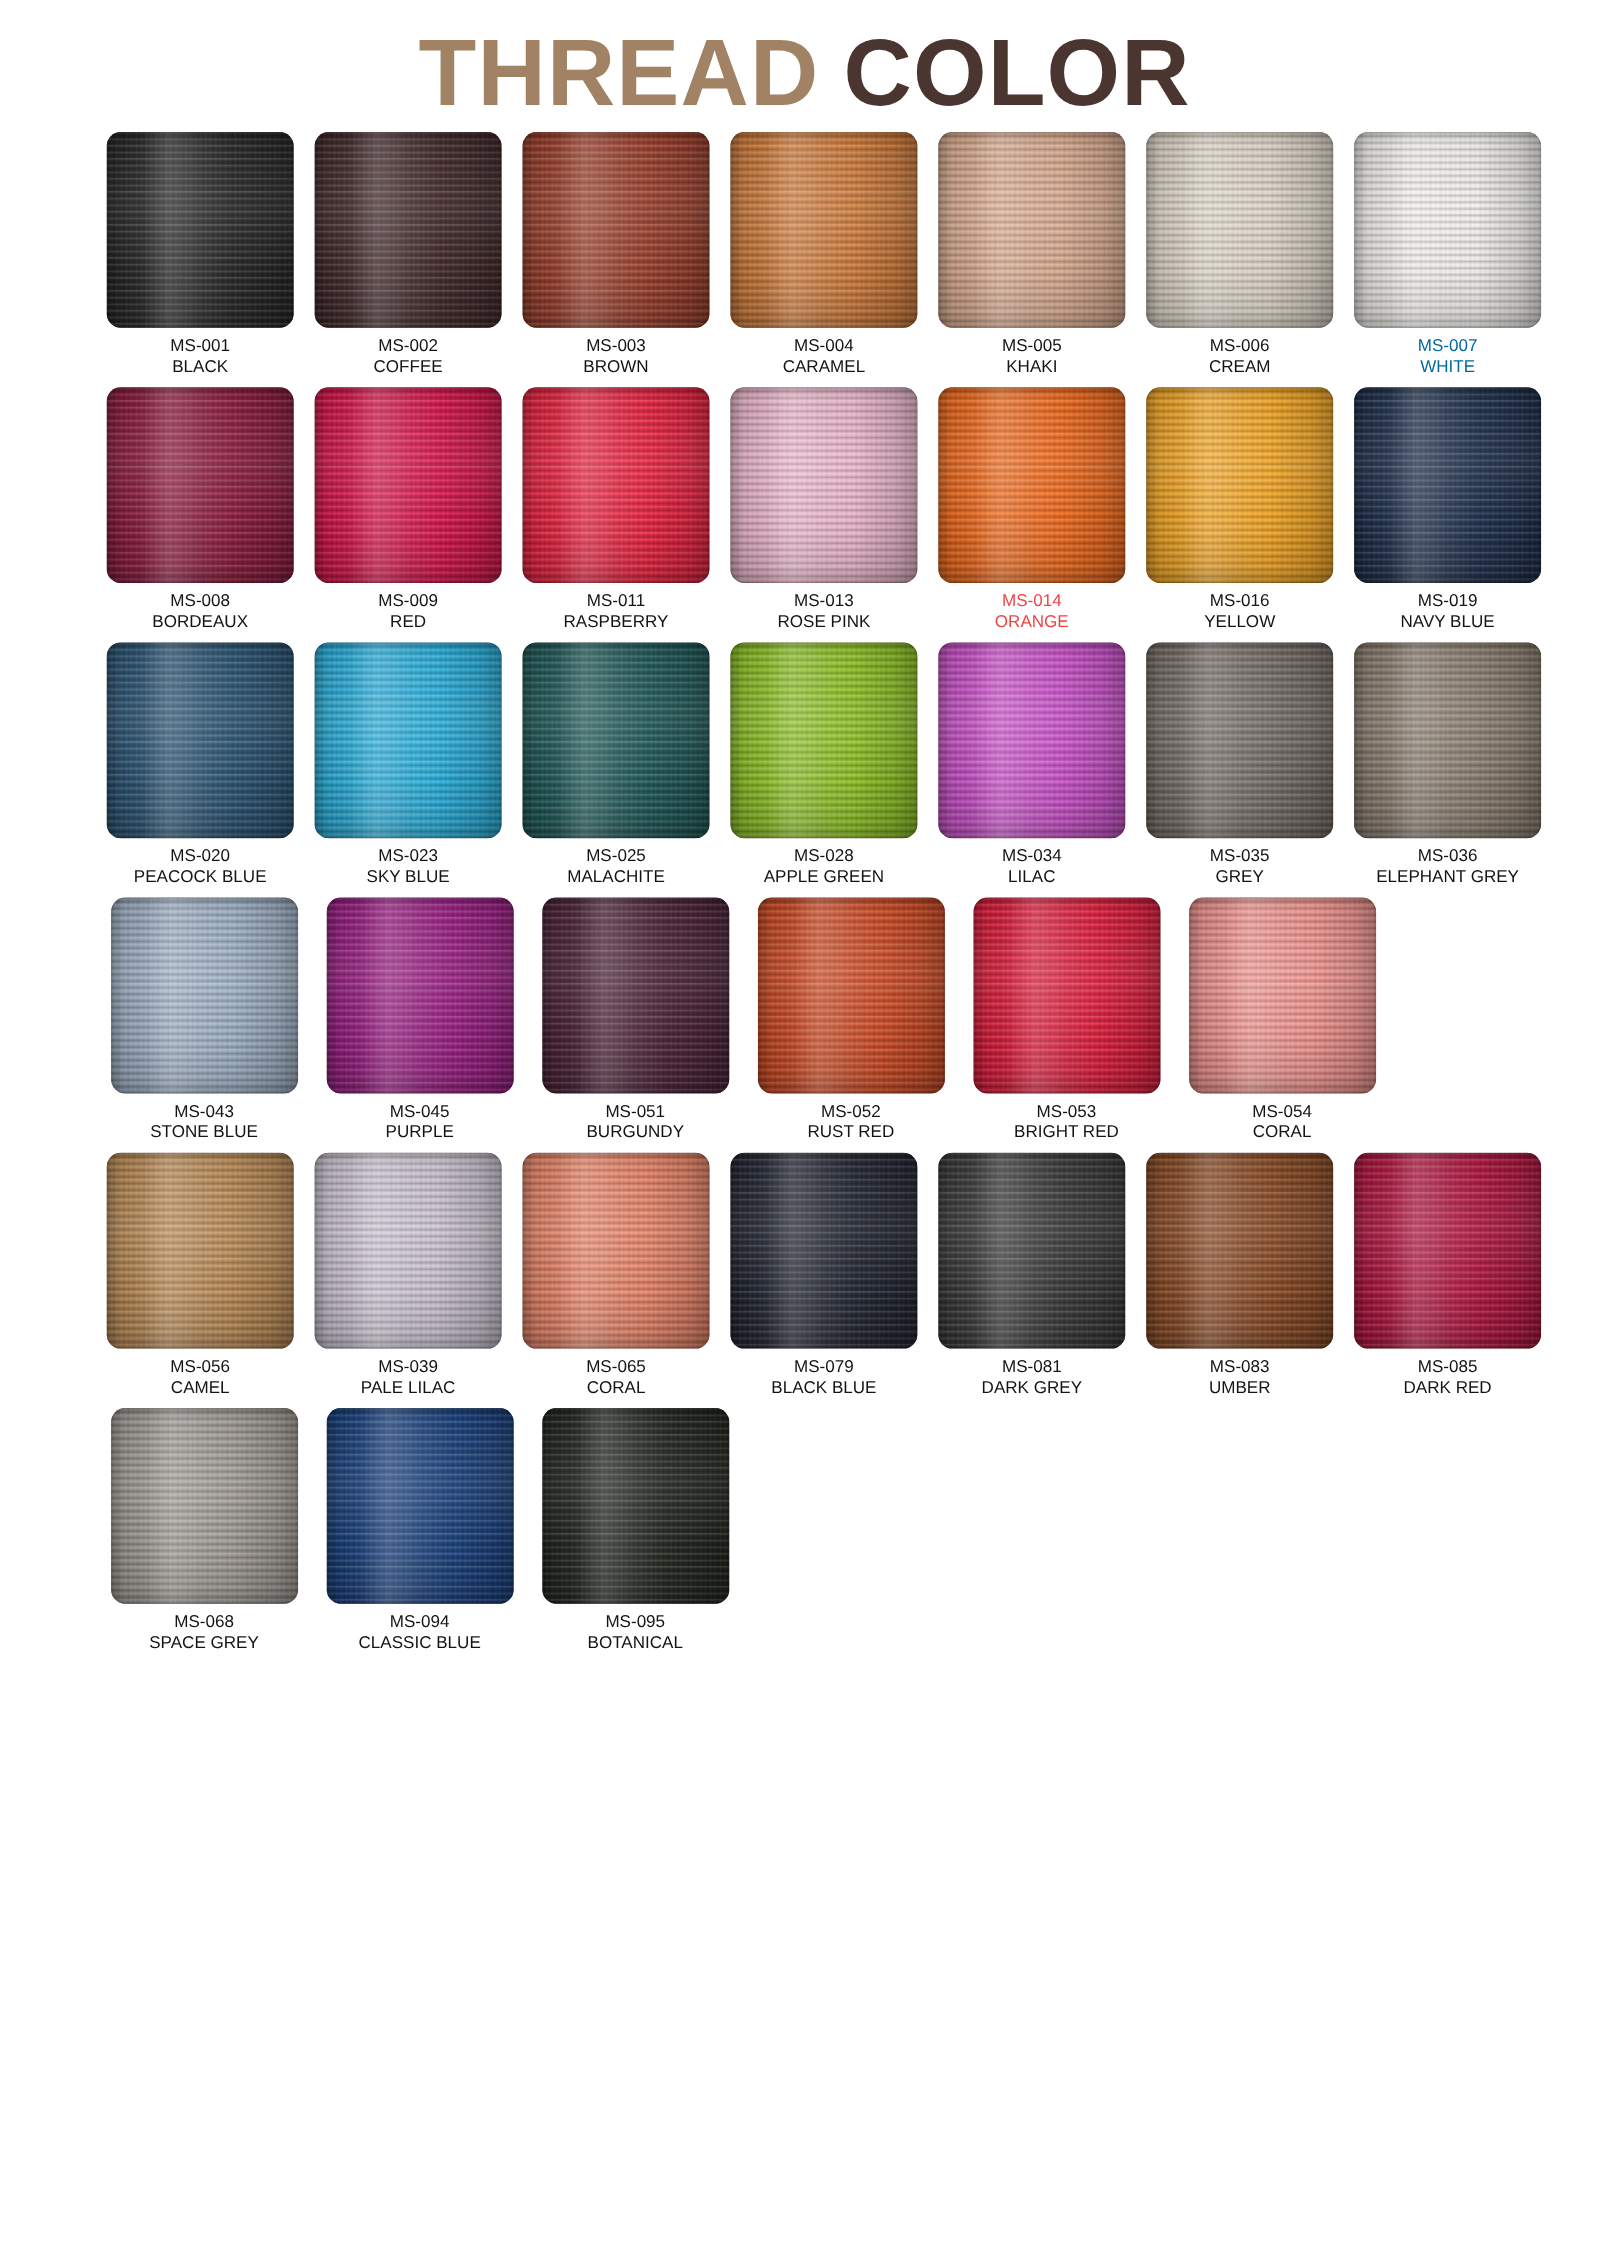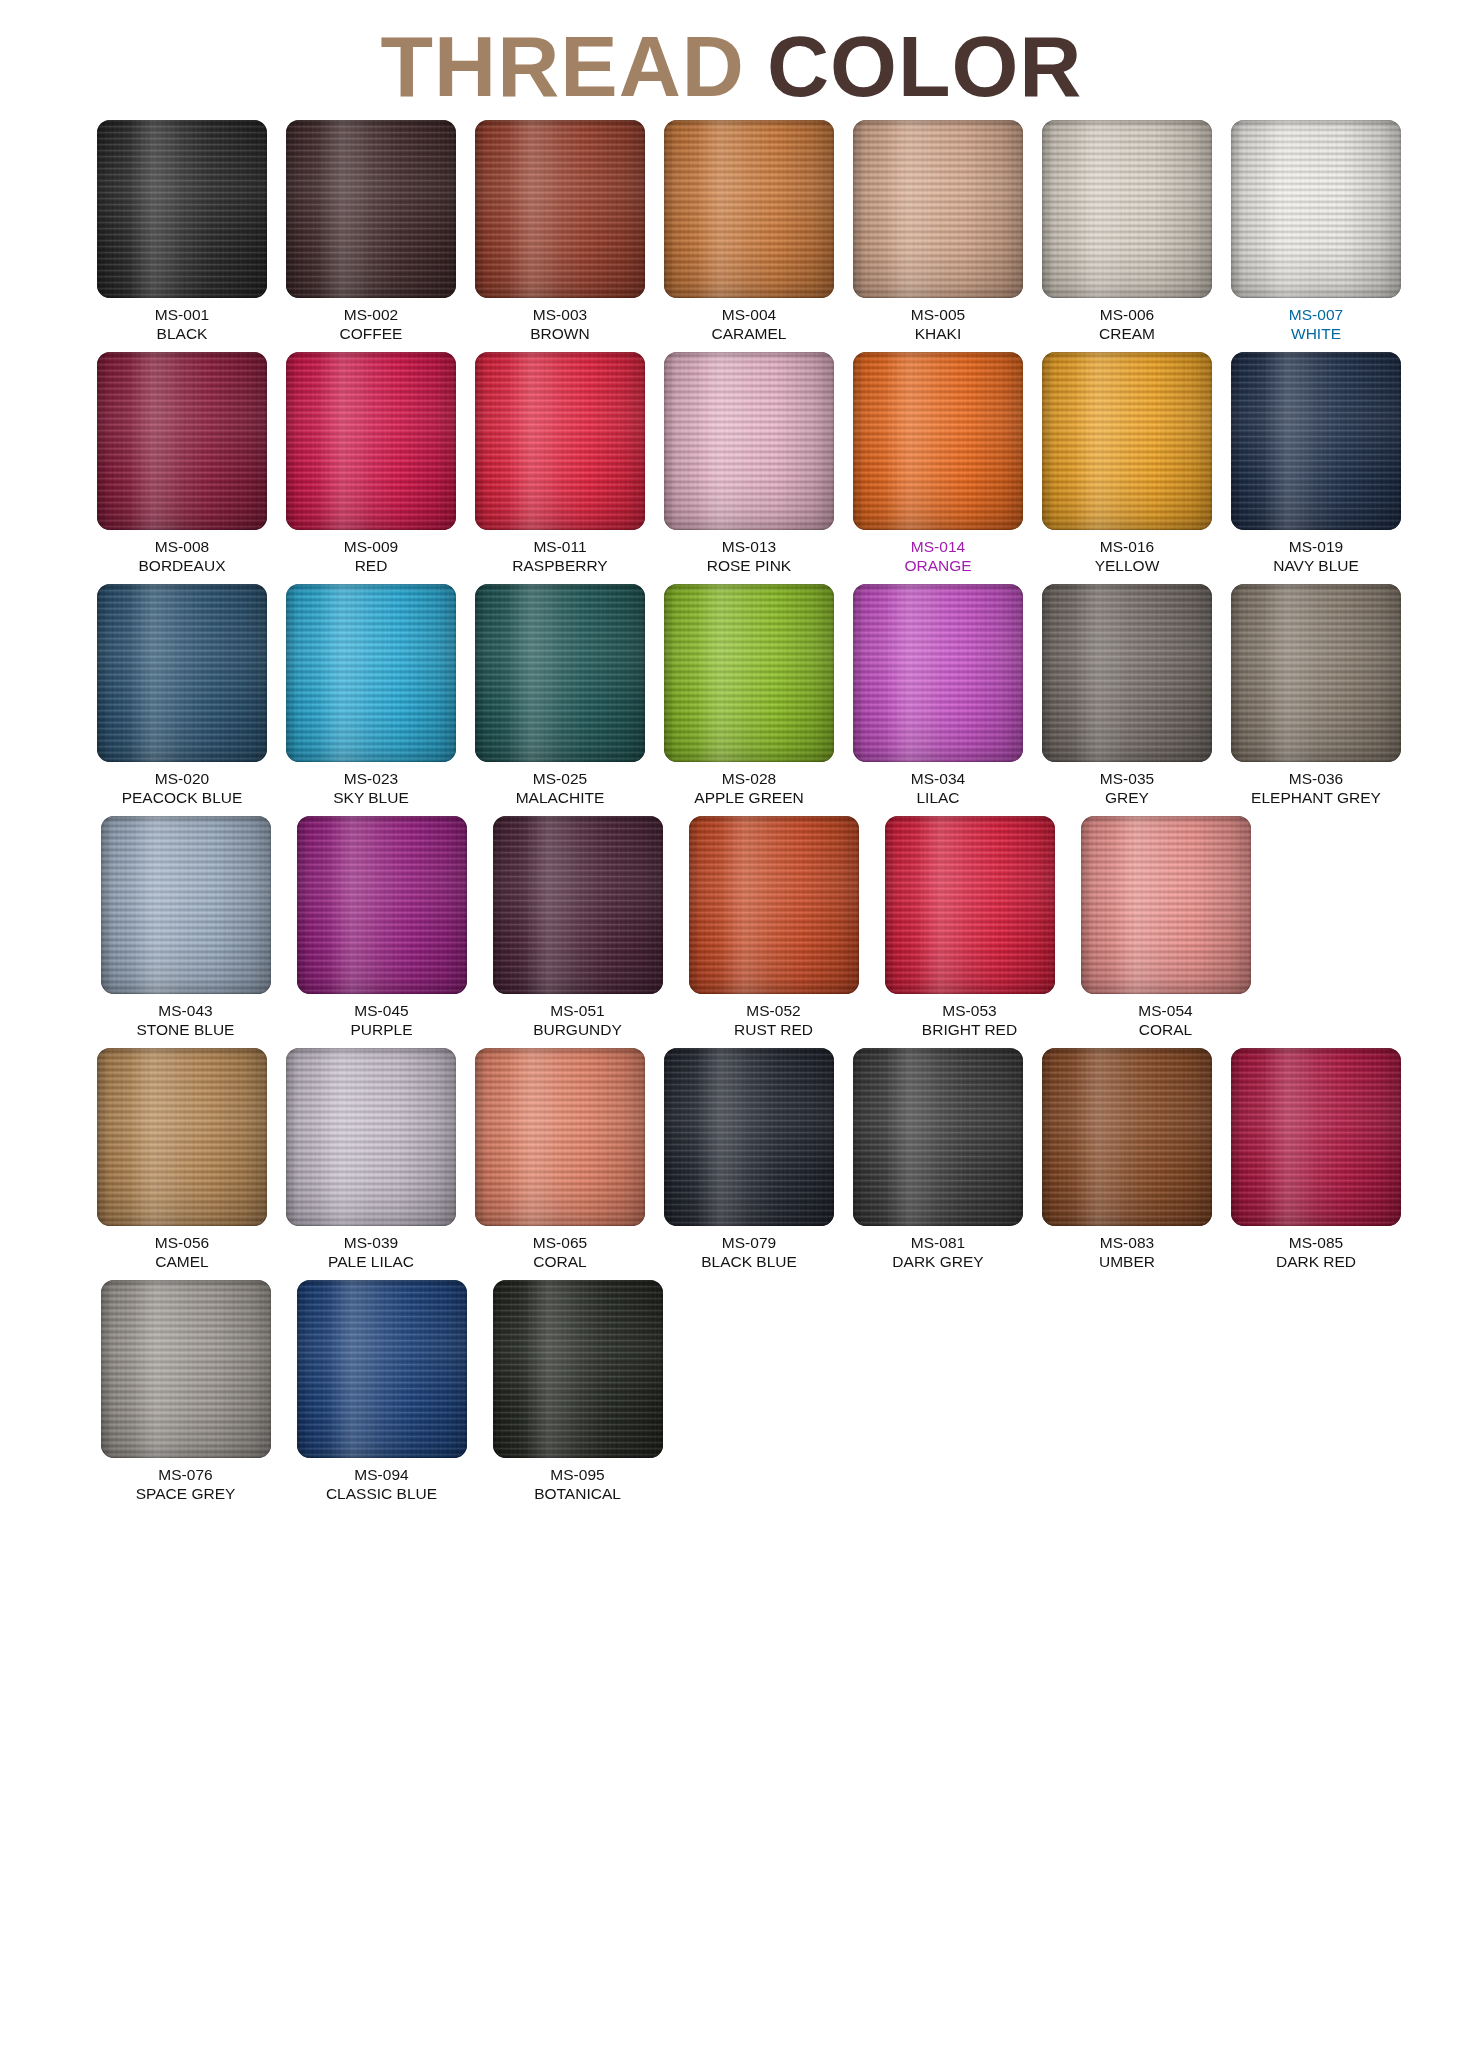--- a/index.html
+++ b/index.html
@@ -344,21 +344,21 @@
         <div class="cell">
           <div class="swatch">
             <div class="base" style="background: rgb(242, 106, 27);"></div>
             <div class="threads"></div>
             <div class="fibers"></div>
             <div class="shade-h"></div>
             <div class="shade-v"></div>
             <div class="gloss"></div>
             <div class="edge"></div>
           </div>
-          <div class="caption" style="color: #a21caf;">
+          <div class="caption" style="color: #ef4444;">
             <span class="code">MS-014</span>
             <span class="name">ORANGE</span>
           </div>
         </div>
         <div class="cell">
           <div class="swatch">
             <div class="base" style="background: rgb(244, 166, 35);"></div>
             <div class="threads"></div>
             <div class="fibers"></div>
             <div class="shade-h"></div>
@@ -698,21 +698,21 @@
           <div class="swatch">
             <div class="base" style="background: rgb(160, 155, 150);"></div>
             <div class="threads"></div>
             <div class="fibers"></div>
             <div class="shade-h"></div>
             <div class="shade-v"></div>
             <div class="gloss"></div>
             <div class="edge"></div>
           </div>
           <div class="caption" style="color: rgb(20, 20, 20);">
-            <span class="code">MS-076</span>
+            <span class="code">MS-068</span>
             <span class="name">SPACE GREY</span>
           </div>
         </div>
         <div class="cell">
           <div class="swatch">
             <div class="base" style="background: rgb(25, 65, 126);"></div>
             <div class="threads"></div>
             <div class="fibers"></div>
             <div class="shade-h"></div>
             <div class="shade-v"></div>

